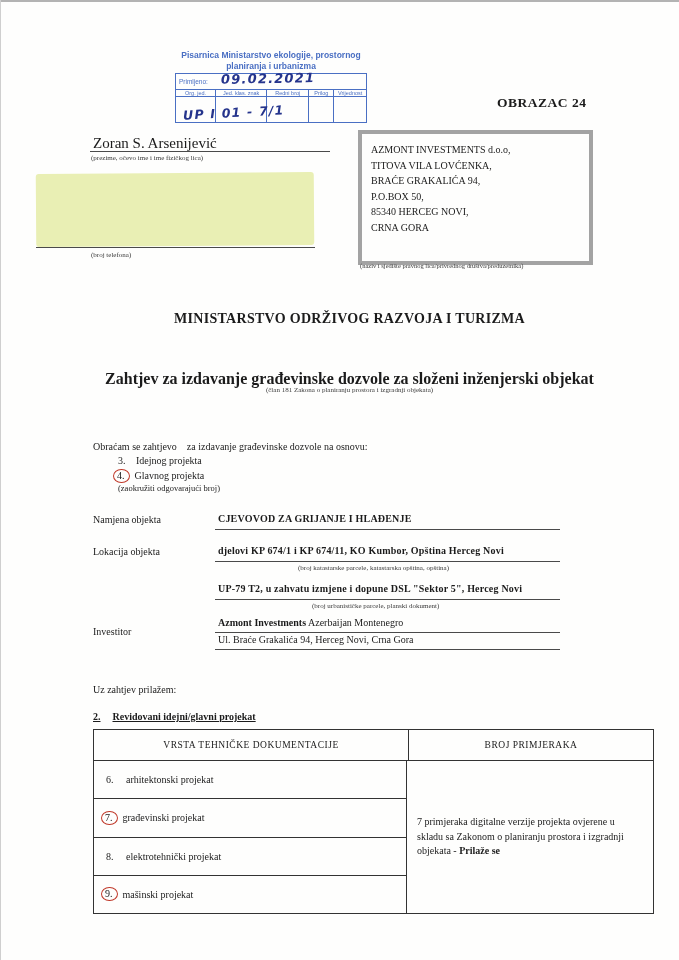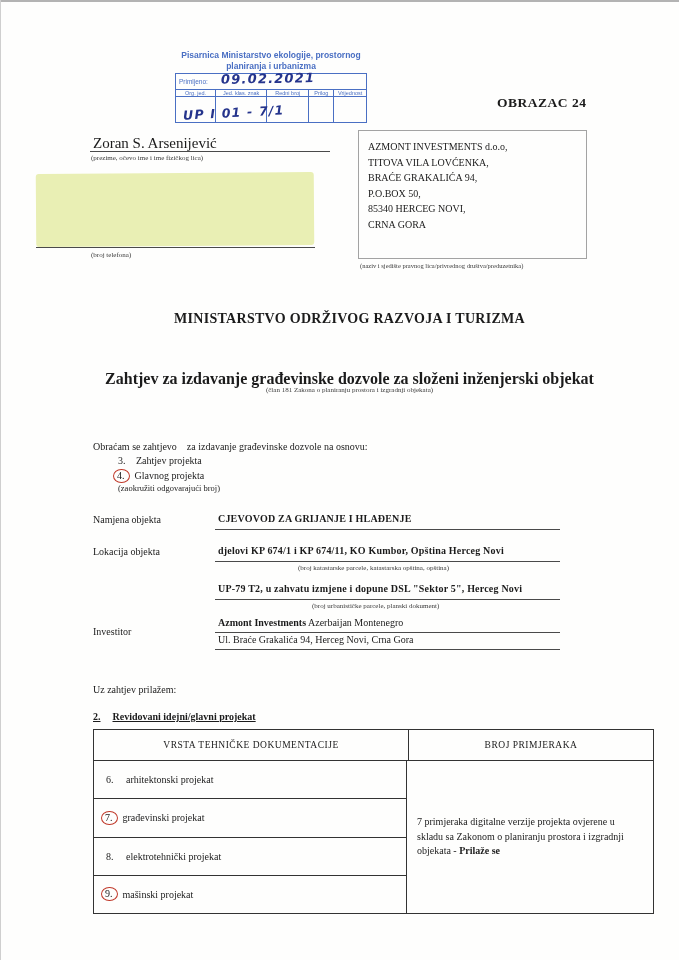--- a/index.html
+++ b/index.html
@@ -31,21 +31,21 @@
   
   .caption{font-size:7px;color:#3a3a3a;}
   .uline{position:absolute;height:0;border-bottom:1px solid #4a4a4a;}
   .bold{font-weight:bold;}
   .form-code{position:absolute;left:497px;top:95px;font-size:13.5px;font-weight:bold;letter-spacing:.5px;}
 
   .applicant-name{position:absolute;left:93px;top:135px;font-size:15px;}
   .highlight{position:absolute;left:36px;top:173px;width:278px;height:73px;
              background:#e9efb4;border-radius:3px;transform:rotate(-.4deg);}
   .recipient-box{position:absolute;left:358px;top:130px;width:209px;height:111px;
-                 border:1px solid #a3a3a3;padding:8px 9px;font-size:10px;line-height:15.5px;}
+                 border:4px solid #a3a3a3;padding:8px 9px;font-size:10px;line-height:15.5px;}
   .center-band{position:absolute;left:20px;right:0;text-align:center;}
 
   .intro{white-space:pre-wrap;font-size:10px;}
   .opt{position:absolute;left:118px;font-size:10px;}
   .opt .num{display:inline-block;min-width:18px;}
   .circle-red{border:1.4px solid #c03a2b;border-radius:50%;padding:0 4px 1px 3px;
               display:inline-block;min-width:0 !important;margin-left:-5px;margin-right:5px;}
 
   .flabel{position:absolute;left:93px;font-size:10px;}
   .fvalue{position:absolute;left:218px;font-size:10px;font-weight:bold;letter-spacing:.2px;}
@@ -124,21 +124,21 @@
     <div>CRNA GORA</div>
   </div>
   <div class="abs caption" style="left:360px;top:262px;font-size:6.5px;">(naziv i sjedište pravnog lica/privrednog društva/preduzetnika)</div>
 
   <div class="center-band" style="top:311px;font-size:14px;font-weight:bold;letter-spacing:.3px;">MINISTARSTVO ODRŽIVOG RAZVOJA I TURIZMA</div>
   <div class="center-band" style="top:370px;font-size:16px;font-weight:bold;">Zahtjev za izdavanje građevinske dozvole za složeni inženjerski objekat</div>
   <div class="center-band caption" style="top:386px;">(član 181 Zakona o planiranju prostora i izgradnji objekata)</div>
 
   <div class="abs intro" style="left:93px;top:441px;">Obraćam se zahtjevo    za izdavanje građevinske dozvole na osnovu:</div>
   <div class="opt" style="top:455px;">
-    <span class="num">3.</span><span>Zahtjev projekta</span>
+    <span class="num">3.</span><span>Idejnog projekta</span>
   </div>
   <div class="opt" style="top:469px;">
     <span class="num circle-red">4.</span><span>Glavnog projekta</span>
   </div>
   <div class="abs" style="left:118px;top:483px;font-size:8.5px;">(zaokružiti odgovarajući broj)</div>
 
   <div class="flabel" style="top:514px;">Namjena objekta</div>
   <div class="fvalue" style="top:513px;">CJEVOVOD ZA GRIJANJE I HLAĐENJE</div>
   <div class="uline" style="left:215px;top:529px;width:345px;"></div>
 

